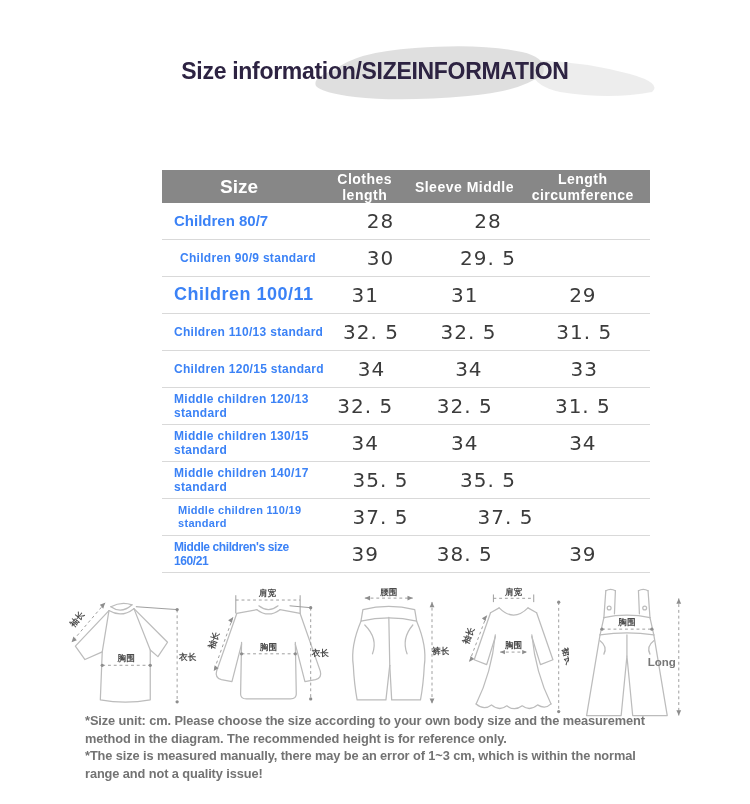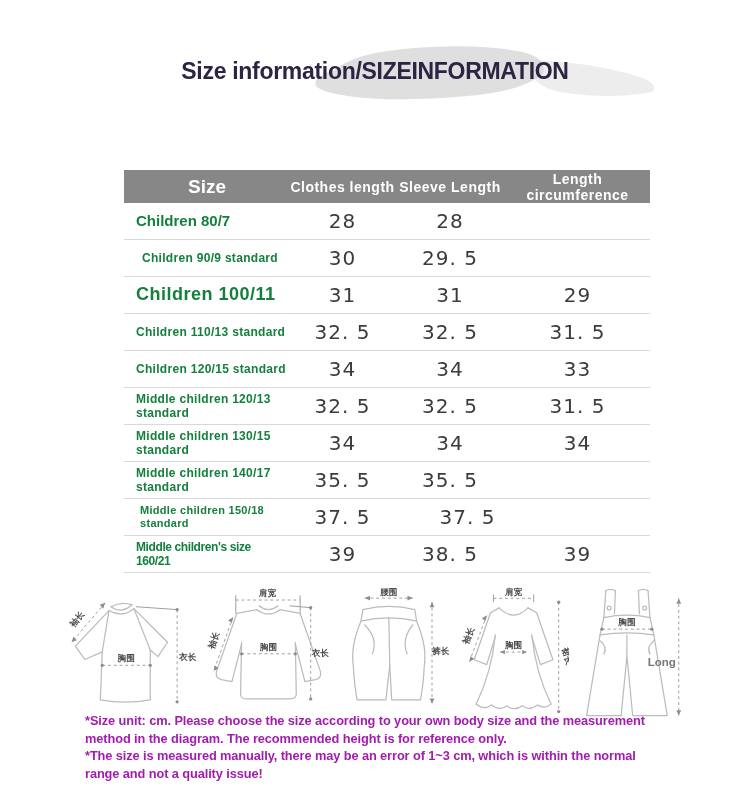--- a/index.html
+++ b/index.html
@@ -7,26 +7,26 @@
     font-family:"Liberation Sans", sans-serif; }
 
   
   .title-wrap { position:relative; width:750px; height:110px; }
   .brush { position:absolute; left:0; top:0; }
   .page-title { position:absolute; left:0; top:58px; width:750px; text-align:center;
     font-size:23px; font-weight:bold; letter-spacing:-0.3px; color:#2d2342; }
 
   
   .size-table { position:absolute; left:124px; top:170px; width:526px; }
-  .trow { display:flex; align-items:center; height:37px; border-bottom:1px solid #d9d9d9; }
+  .trow { display:flex; align-items:center; height:37px; border-bottom:1px solid #d9d9d9;margin-left:38px; }
   .thead { height:33px; background:#878787; border-bottom:none; }
   .c1 { width:166px; } .c2 { width:105px; } .c3 { width:110px; } .c4 { width:145px; }
   .thead .c1 { text-align:center; color:#ffffff; font-weight:bold; font-size:19px; }
   .hcol { text-align:center; color:#ffffff; font-weight:bold; font-size:14px; letter-spacing:0.5px; }
-  .label { padding-left:12px; font-weight:bold; color:#15803d; white-space:pre; line-height:1.18; }
+  .label { padding-left:12px; font-weight:bold; color:#3b82f6; white-space:pre; line-height:1.18; }
   .label.lg { font-size:15px; }
   .label.xl { font-size:18px; letter-spacing:0.5px; }
   .label.sm { font-size:12px; letter-spacing:0.3px; }
   .label.xs { font-size:11px; letter-spacing:0.3px; }
   .label.lg2 { font-size:12px; letter-spacing:-0.4px; }
   .val { text-align:center; font-family:"DejaVu Sans", sans-serif; font-size:20px;
     font-weight:400; color:#3b3b3b; letter-spacing:1px; }
 
   
   .diagrams { position:absolute; left:60px; top:584px; width:630px; display:flex;
@@ -34,39 +34,39 @@
   .diagrams svg { display:block; }
   .gline { stroke:#bcbcbc; stroke-width:1.3; fill:none; stroke-linecap:round; stroke-linejoin:round; }
   .mline { stroke:#9b9b9b; stroke-width:1; fill:none; }
   .mdash { stroke:#9b9b9b; stroke-width:1; fill:none; stroke-dasharray:3,3; }
   .mdot  { fill:#8d8d8d; }
   .dlabel { font-family:"DejaVu Sans", sans-serif; font-size:9px; font-weight:600; fill:#4c4c4c; }
   .dlabel-en { font-family:"Liberation Sans", sans-serif; font-size:12px; font-weight:bold; fill:#787878; }
 
   
   .notes { position:absolute; left:85px; top:712px; width:620px; }
-  .note { font-size:12.8px; font-weight:bold; color:#a21caf; line-height:1.38;
+  .note { font-size:12.8px; font-weight:bold; color:#737373; line-height:1.38;
     letter-spacing:-0.1px; white-space:pre-line; }
 </style>
 </head>
 <body>
 
 <div class="title-wrap">
   <svg class="brush" width="750" height="110">
     <path d="M335,70 Q355,52 415,48 Q480,43 522,52 Q548,58 543,74 Q520,92 468,96 Q400,102 355,97 Q322,93 316,86 Q312,77 335,70 Z" fill="#d7d7d7" opacity="0.8"></path>
     <path d="M535,60 Q585,62 630,74 Q662,83 652,92 Q610,100 560,92 Q535,86 533,74 Z" fill="#d7d7d7" opacity="0.45"></path>
   </svg>
   <div class="page-title">Size information/SIZEINFORMATION</div>
 </div>
 
 <div class="size-table">
   <div class="trow thead">
     <div class="c1">Size</div>
     <div class="c2 hcol">Clothes length</div>
-    <div class="c3 hcol">Sleeve Length</div>
+    <div class="c3 hcol">Sleeve Middle</div>
     <div class="c4 hcol">Length circumference</div>
   </div>
 
   <div class="trow">
     <div class="c1 label lg">Children 80/7</div>
     <div class="c2 val">28</div>
     <div class="c3 val">28</div>
   </div>
   <div class="trow">
     <div class="c1 label sm" style="padding-left:18px">Children 90/9 standard</div>
@@ -105,21 +105,21 @@
     <div class="c3 val">34</div>
     <div class="c4 val">34</div>
   </div>
   <div class="trow">
     <div class="c1 label sm">Middle children 140/17
 standard</div>
     <div class="c2 val">35. 5</div>
     <div class="c3 val">35. 5</div>
   </div>
   <div class="trow">
-    <div class="c1 label xs" style="padding-left:16px">Middle children 150/18
+    <div class="c1 label xs" style="padding-left:16px">Middle children 110/19
 standard</div>
     <div class="c2 val">37. 5</div>
     <div class="c4 val">37. 5</div>
   </div>
   <div class="trow">
     <div class="c1 label lg2">Middle children's size
 160/21</div>
     <div class="c2 val">39</div>
     <div class="c3 val">38. 5</div>
     <div class="c4 val">39</div>

